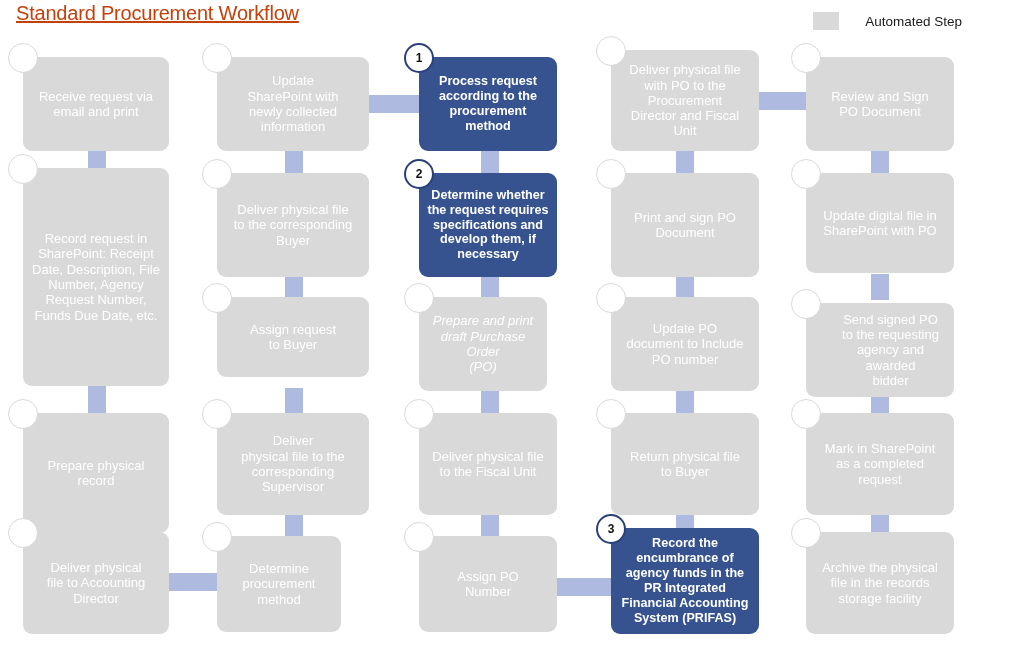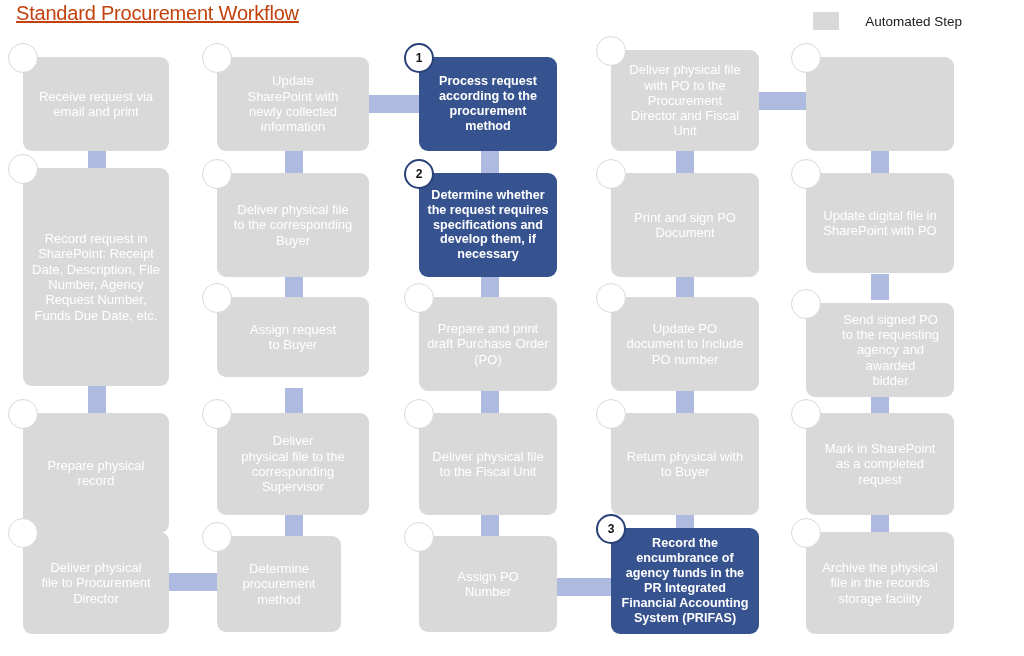--- a/index.html
+++ b/index.html
@@ -169,21 +169,21 @@
 Funds Due Date, etc.</div>
       </div>
       <div class="node auto" style="left: 23px; top: 413px; width: 146px; height: 120px;">
         <div class="badge plain"></div>
         <div class="node-label">Prepare physical
 record</div>
       </div>
       <div class="node auto" style="left: 23px; top: 532px; width: 146px; height: 102px;">
         <div class="badge plain"></div>
         <div class="node-label">Deliver physical
-file to Procurement
+file to Accounting
 Director</div>
       </div>
       <div class="node auto" style="left: 217px; top: 57px; width: 152px; height: 94px;">
         <div class="badge plain"></div>
         <div class="node-label">Update
 SharePoint with
 newly collected
 information</div>
       </div>
       <div class="node auto" style="left: 217px; top: 173px; width: 152px; height: 104px;">
@@ -216,21 +216,21 @@
 procurement method</div>
       </div>
       <div class="node manual" style="left: 419px; top: 173px; width: 138px; height: 104px;">
         <div class="badge numbered">2</div>
         <div class="node-label">Determine whether
 the request requires
 specifications and
 develop them, if
 necessary</div>
       </div>
-      <div class="node auto" style="left: 419px; top: 297px; width: 138px; height: 94px;">
+      <div class="node auto" style="left: 419px; top: 297px; width: 128px; height: 94px; font-style: italic;">
         <div class="badge plain"></div>
         <div class="node-label">Prepare and print
 draft Purchase Order
 (PO)</div>
       </div>
       <div class="node auto" style="left: 419px; top: 413px; width: 138px; height: 102px;">
         <div class="badge plain"></div>
         <div class="node-label">Deliver physical file
 to the Fiscal Unit</div>
       </div>
@@ -253,34 +253,36 @@
 Document</div>
       </div>
       <div class="node auto" style="left: 611px; top: 297px; width: 148px; height: 94px;">
         <div class="badge plain"></div>
         <div class="node-label">Update PO
 document to Include
 PO number</div>
       </div>
       <div class="node auto" style="left: 611px; top: 413px; width: 148px; height: 102px;">
         <div class="badge plain"></div>
-        <div class="node-label">Return physical with
+        <div class="node-label">Return physical file
 to Buyer</div>
       </div>
       <div class="node manual" style="left: 611px; top: 528px; width: 148px; height: 106px;">
         <div class="badge numbered">3</div>
         <div class="node-label">Record the
 encumbrance of
 agency funds in the
 PR Integrated
 Financial Accounting
 System (PRIFAS)</div>
       </div>
       <div class="node auto" style="left: 806px; top: 57px; width: 148px; height: 94px;">
         <div class="badge plain"></div>
+        <div class="node-label">Review and Sign
+PO Document</div>
       </div>
       <div class="node auto" style="left: 806px; top: 173px; width: 148px; height: 100px;">
         <div class="badge plain"></div>
         <div class="node-label">Update digital file  in
 SharePoint with PO</div>
       </div>
       <div class="node auto" style="left: 806px; top: 303px; width: 148px; height: 94px; padding-left: 28px;">
         <div class="badge plain"></div>
         <div class="node-label">Send signed PO
 to the requesting

